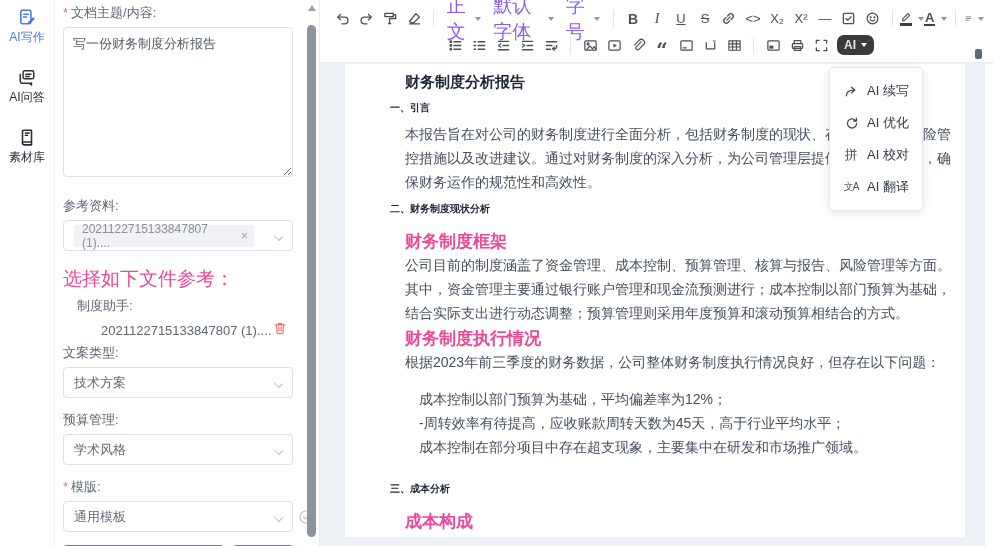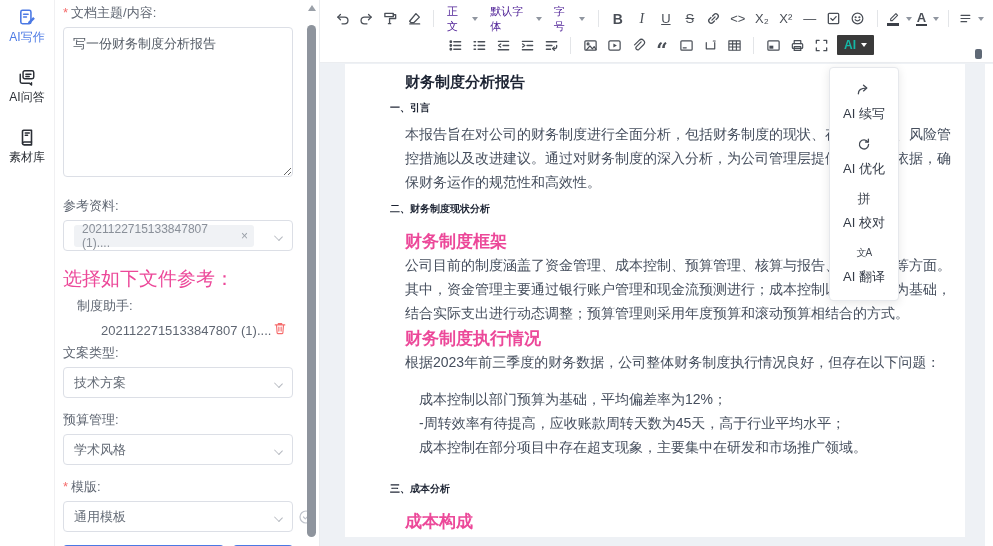--- a/index.html
+++ b/index.html
@@ -54,54 +54,54 @@
 
   
   .editor { flex:1; position:relative; background:#eef1f5; }
   .toolbar { background:#fff; border-bottom:1px solid #ebedf0; padding:5px 6px 4px 10px; }
   .tb-row { display:flex; align-items:center; height:27px; }
   .tb-row.second { justify-content:center; height:26px; }
   .tb { display:flex; align-items:center; justify-content:center; min-width:24px; height:24px;
     padding:0 3px; border-radius:3px; color:#4a4f57; font-size:13px; cursor:pointer; }
   .tb svg { display:block; }
   .tb-sel { display:flex; align-items:center; height:24px; padding:0 6px; border-radius:3px;
-    color:#4c1d95; font-size:11px; cursor:pointer; }
+    color:#8b5cf6; font-size:19px; cursor:pointer; }
   .caret { width:0; height:0; border-left:3.5px solid transparent; border-right:3.5px solid transparent;
     border-top:4px solid #9096a0; margin-left:6px; }
   .tb-div { width:1px; height:17px; background:#e3e5e8; margin:0 7px; }
   .b { font-weight:700; font-size:14px; }
   .i { font-style:italic; font-family:"Liberation Serif","DejaVu Serif",serif; font-size:14px; }
   .u { text-decoration:underline; font-size:13px; }
   .s { text-decoration:line-through; font-size:13px; }
   .quote-g { font-size:20px; font-weight:700; font-family:"DejaVu Serif",serif; line-height:10px; margin-top:9px; }
   .color-a { font-size:13px; font-weight:700; border-bottom:2.5px solid #3b4048; line-height:13px; padding:0 1px; }
   .pen-wrap { display:flex; flex-direction:column; align-items:center; }
   .pen-bar { width:12px; height:2.5px; background:#3b4048; margin-top:1px; }
-  .ai-btn { background:#3a3a3a; color:#14b8a6; border-radius:1px; height:20px; padding:0 7px;
+  .ai-btn { background:#3a3a3a; color:#e5e5e5; border-radius:7px; height:20px; padding:0 7px;
     display:flex; align-items:center; font-size:12px; font-weight:700; margin-left:4px; cursor:pointer; }
   .ai-btn .caret { border-top-color:#fff; margin-left:5px; }
 
   
   .page { position:absolute; left:25px; right:28px; top:64px; bottom:9px; background:#fff;
     overflow:hidden; padding:7px 8px 0 60px; }
   .d-h1 { font-weight:700; font-size:15px; color:#1d2433; line-height:22px; margin-bottom:2px; }
   .d-h2, .d-h2b { font-weight:700; font-size:10px; color:#1d2433; line-height:22px;
     margin:4px 0 3px -15px; }
   .d-h2b { margin-top:19px; }
   .d-h3 { font-weight:700; font-size:17px; color:#ec4899; line-height:22px; margin-top:3px; }
   .d-h2 + .d-h3, .d-h2b + .d-h3 { margin-top:11px; }
   .d-p { font-size:14px; color:#454e5d; line-height:24px; }
   .d-li { font-size:14px; color:#454e5d; line-height:24px; padding-left:14px; }
   .d-p + .d-li { margin-top:13px; }
 
   
   .ai-menu { position:absolute; left:509px; top:67px; background:#fff; border:1px solid #e6e8ec;
     border-radius:4px; box-shadow:0 2px 10px rgba(0,0,0,.10); padding:7px 0; z-index:5; }
   .ai-menu-item { display:flex; align-items:center; gap:8px; padding:7px 13px; font-size:13px;
-    color:#333a46; white-space:nowrap; cursor:pointer;flex-direction:column; }
+    color:#333a46; white-space:nowrap; cursor:pointer; }
   .ai-menu-item .mi { width:16px; display:flex; justify-content:center; color:#444a54; }
   .glyph-cjk { font-size:13px; line-height:14px; }
   .glyph-tr { font-size:10px; line-height:14px; letter-spacing:-1px; }
 
   
   .right-track { position:absolute; right:0; top:64px; bottom:0; width:8px; background:#fff; }
   .right-thumb { position:absolute; right:11px; top:49px; width:7px; height:10px;
     background:#5f6976; border-radius:2px; }
 </style>
 </head>

